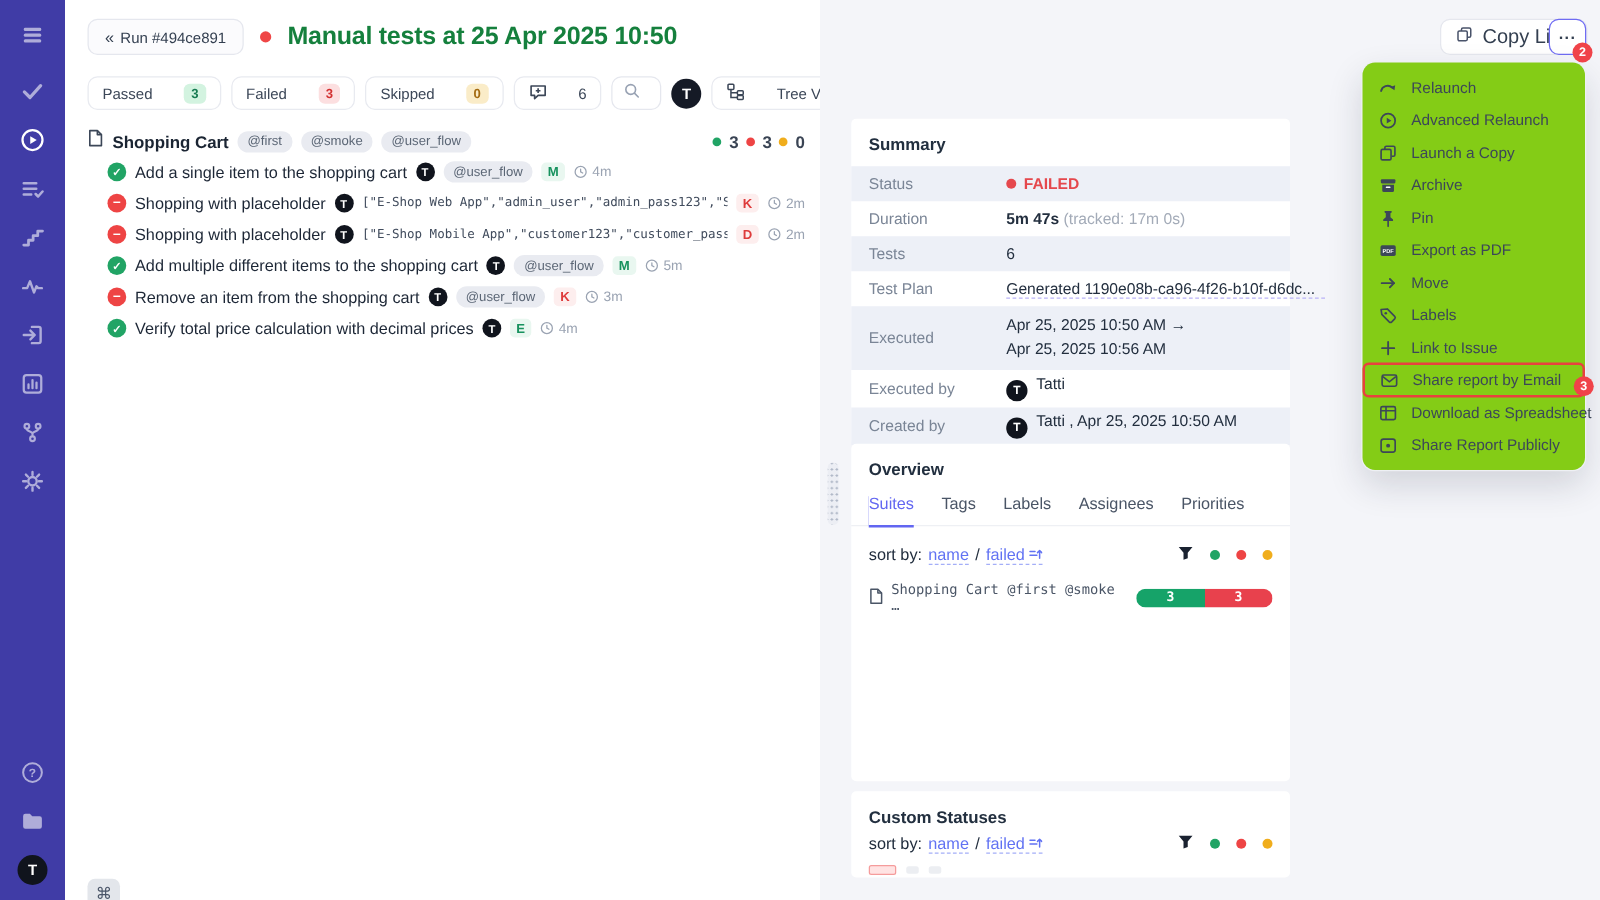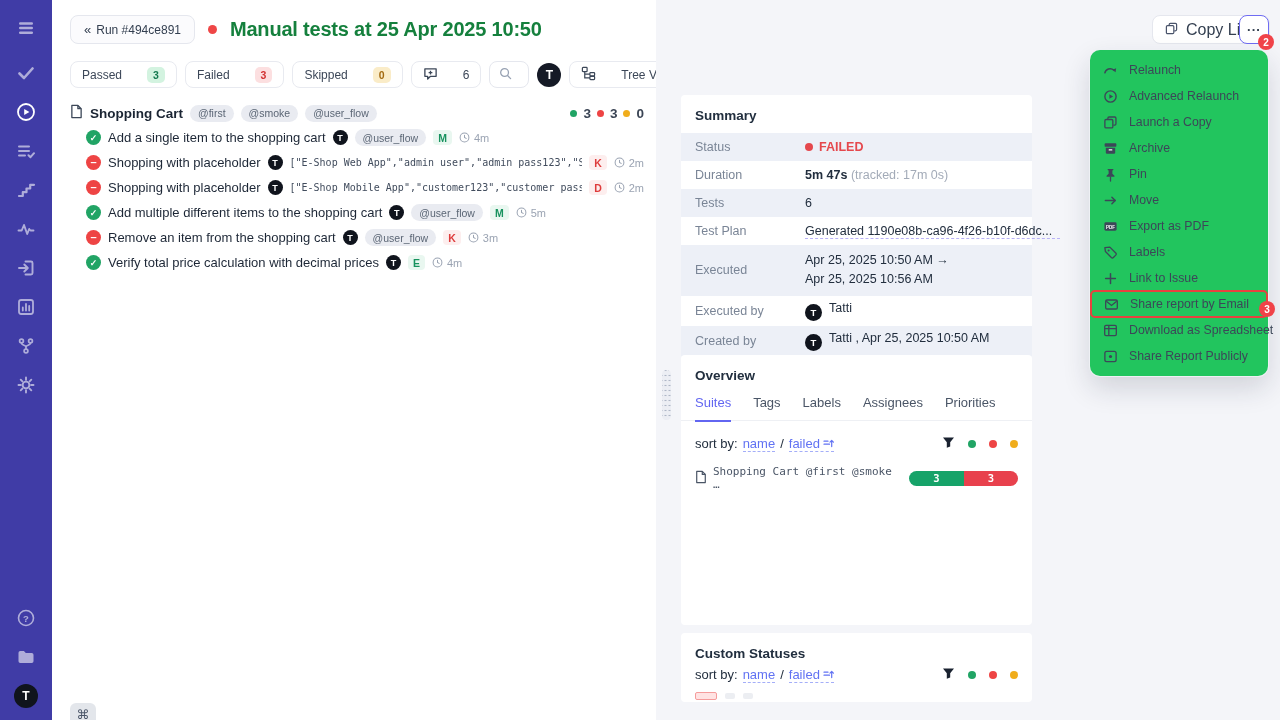--- a/index.html
+++ b/index.html
@@ -92,21 +92,21 @@
   .mini-red { width:22px; height:8px; background:#ffe3e3; border:1px solid #f59c9c; border-radius:2px; }
   .mini-gray { width:10px; height:6px; background:#eceef2; border-radius:2px; }
 
   
   .copy-btn { position:absolute; left:1152px; top:15px; height:29px; display:inline-flex; align-items:center; gap:8px; padding:0 12px; border:1px solid #e5e7ee; border-radius:8px; background:#fff; font-size:16px; color:#333f50; font-weight:500; cursor:pointer; z-index:6; }
   .more-btn { position:absolute; left:1239px; top:15px; width:30px; height:29px; border:1.5px solid #6f6cf3; border-radius:8px; background:#fff; color:#333f50; display:flex; align-items:center; justify-content:center; font-weight:700; font-size:13px; letter-spacing:1px; cursor:pointer; z-index:6; padding-bottom:6px; }
   .red-badge { position:absolute; width:16px; height:16px; border-radius:50%; background:#f04349; color:#fff; font-size:10px; font-weight:700; display:flex; align-items:center; justify-content:center; z-index:9; }
   #badge2 { left:1258px; top:34px; }
 
   
-  .menu { position:absolute; left:1090px; top:50px; width:178px; background:#22c55e; border-radius:10px; box-shadow:0 0 0 1px #eef0f4, 0 12px 28px rgba(23,32,56,.16); padding:7px 0; z-index:8; }
+  .menu { position:absolute; left:1090px; top:50px; width:178px; background:#84cc16; border-radius:10px; box-shadow:0 0 0 1px #eef0f4, 0 12px 28px rgba(23,32,56,.16); padding:7px 0; z-index:8; }
   .menu-item { display:flex; align-items:center; gap:11px; height:26px; padding:0 13px; font-size:12.3px; color:#3c4758; cursor:pointer; white-space:nowrap; }
   .menu-item svg { width:15px; height:15px; flex:none; }
   .menu-item.highlight { outline:2px solid #e8413f; outline-offset:-1px; border-radius:4px; position:relative; margin:0 1px; }
   #badge3 { left:1259px; top:301px; }
 </style>
 </head>
 <body>
 
 <div class="sidebar">
   <span class="side-icon first">
@@ -520,36 +520,36 @@
   </div>
   <div class="menu-item">
     <svg viewBox="0 0 16 16">
         <path d="M5 2h6v1.2l-1 .6v3.4l2.2 2v1.3H3.8V9.2l2.2-2V3.8l-1-.6Z" fill="currentColor"></path>
         <path d="M8 10.5V15" stroke="currentColor" stroke-width="1.4" stroke-linecap="round"></path>
       </svg>
     <span>Pin</span>
   </div>
   <div class="menu-item">
     <svg viewBox="0 0 16 16">
+        <rect x="1.5" y="3.5" width="13" height="9" rx="1.5" fill="currentColor"></rect>
+        <text x="8" y="10.4" text-anchor="middle" font-size="4.8" fill="#fff" font-weight="bold">PDF</text>
+      </svg>
+    <span>Export as PDF</span>
+  </div>
+  <div class="menu-item">
+    <svg viewBox="0 0 16 16">
         <g stroke="currentColor" stroke-width="1.6" fill="none" stroke-linecap="round" stroke-linejoin="round">
           <path d="M2.5 8h10.5"></path>
           <path d="M9.5 4.5 13 8l-3.5 3.5"></path>
         </g>
       </svg>
     <span>Move</span>
   </div>
   <div class="menu-item">
     <svg viewBox="0 0 16 16">
-        <rect x="1.5" y="3.5" width="13" height="9" rx="1.5" fill="currentColor"></rect>
-        <text x="8" y="10.4" text-anchor="middle" font-size="4.8" fill="#fff" font-weight="bold">PDF</text>
-      </svg>
-    <span>Export as PDF</span>
-  </div>
-  <div class="menu-item">
-    <svg viewBox="0 0 16 16">
         <path d="M2 2.8 7.3 2.3 13.6 8.6a1.6 1.6 0 0 1 0 2.2l-2.5 2.5a1.6 1.6 0 0 1-2.2 0L2.6 7Z" fill="none" stroke="currentColor" stroke-width="1.4" stroke-linejoin="round"></path>
         <circle cx="6" cy="5.9" r="1.1" fill="currentColor"></circle>
       </svg>
     <span>Labels</span>
   </div>
   <div class="menu-item">
     <svg viewBox="0 0 16 16">
         <path d="M8 2.8v10.4M2.8 8h10.4" stroke="currentColor" stroke-width="1.6" stroke-linecap="round"></path>
       </svg>
     <span>Link to Issue</span>

